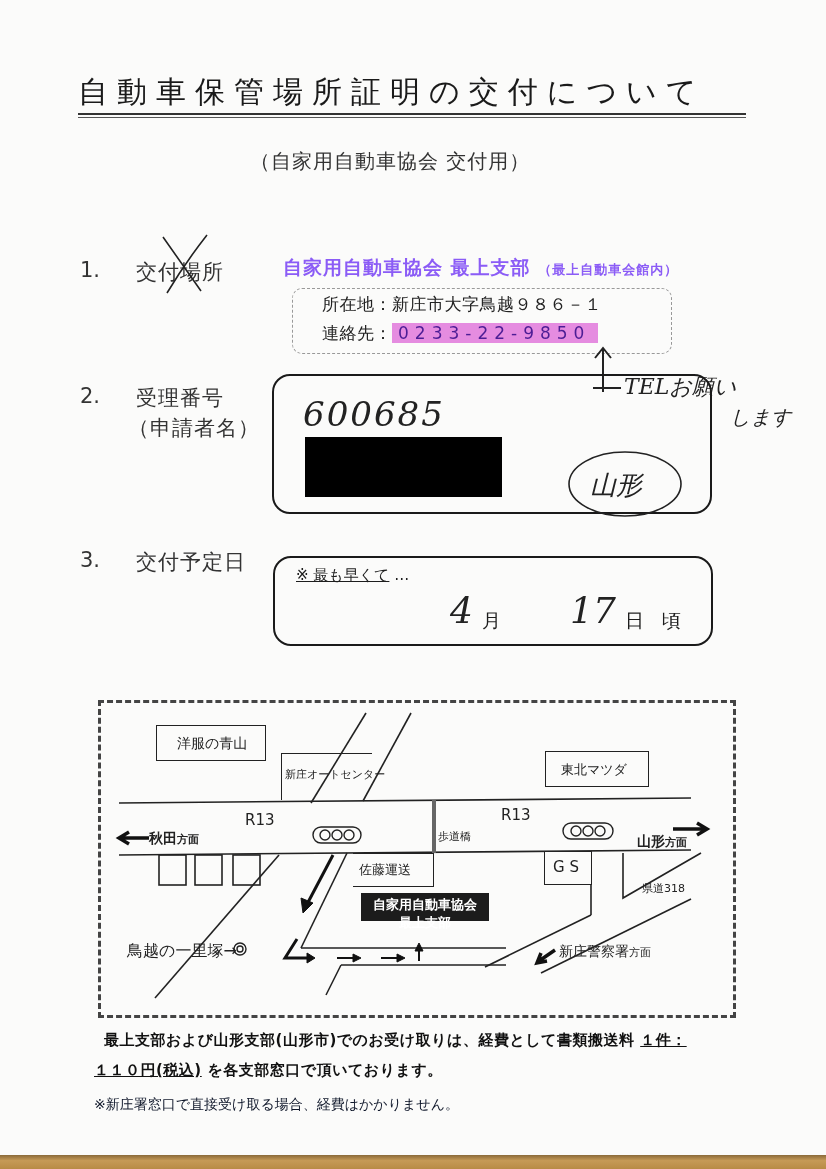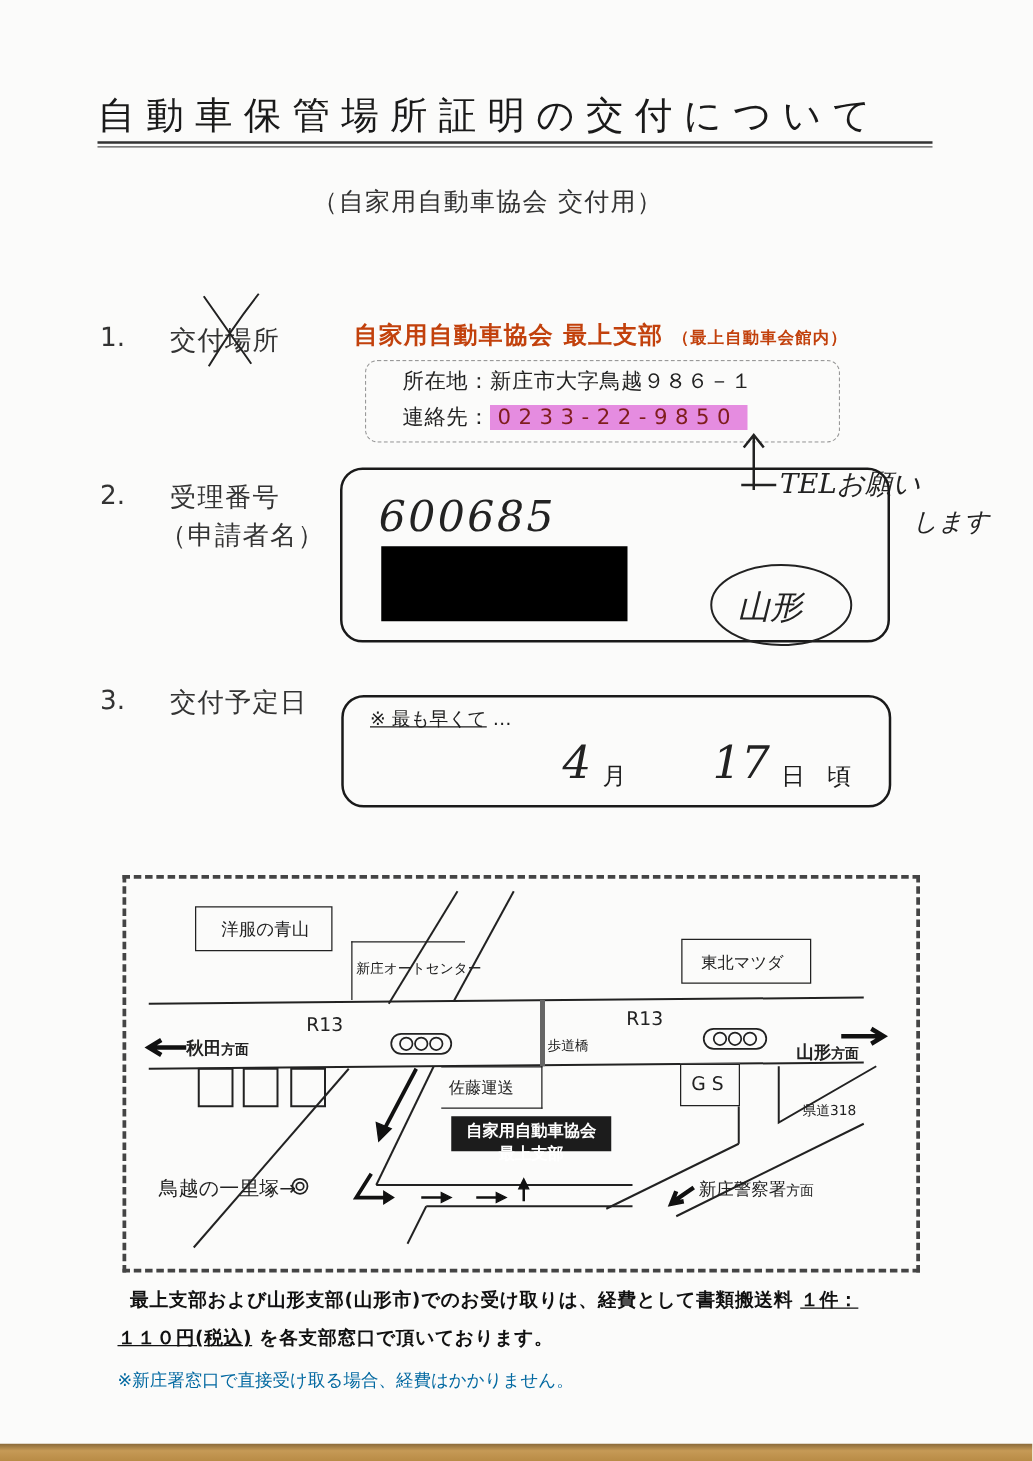--- a/index.html
+++ b/index.html
@@ -11,43 +11,43 @@
   .abs { position:absolute; }
   .title {
     left:78px; top:72px; width:670px; font-size:30px; letter-spacing:9px;
     white-space:nowrap; color:#1a1a1a;
   }
   .title-rule1 { left:78px; top:113px; width:668px; height:2px; background:#333; }
   .title-rule2 { left:78px; top:117px; width:668px; height:1px; background:#555; }
   .subtitle { left:250px; top:148px; font-size:20px; color:#333; letter-spacing:1px; }
   .num { font-size:21px; color:#333; }
   .label { font-size:21px; color:#333; letter-spacing:1px; }
-  .org { font-size:19px; font-weight:bold; color:#c2410c; letter-spacing:1px; }
+  .org { font-size:19px; font-weight:bold; color:#8b5cf6; letter-spacing:1px; }
   .org-sub { font-size:13px; font-weight:bold; }
   .addr-bracket {
     left:292px; top:288px; width:378px; height:64px;
     border:1px dashed #999; border-radius:10px;
   }
   .addr { font-size:17px; color:#222; letter-spacing:0.5px; }
   .tel-hl {
-    background:#e58ce0; padding:0 8px 0 6px; letter-spacing:6px; color:#7f1d1d;
+    background:#e58ce0; padding:0 8px 0 6px; letter-spacing:6px; color:#4c1d95;
   }
   .box {
     border:2px solid #1a1a1a; border-radius:18px; background:transparent;
   }
   .hand { font-family:"DejaVu Serif", serif; font-style:italic; color:#222; }
   .redact { background:#000; }
   .map {
     left:98px; top:700px; width:632px; height:312px;
     border:3px dashed #444;
   }
   .mtxt { font-size:13px; color:#222; white-space:nowrap; }
   .bldg { border:1.5px solid #222; background:#fbfbfa; }
   .note { font-size:15px; font-weight:bold; color:#111; letter-spacing:0.5px; white-space:nowrap; }
-  .note2 { font-size:14px; color:#0369a1; white-space:nowrap; }
+  .note2 { font-size:14px; color:#0f172a; white-space:nowrap; }
   .ul { text-decoration:underline; }
   .desk { left:0; top:1155px; width:826px; height:14px;
     background:linear-gradient(180deg,#8a6a3a,#c69a56 40%,#b88b45); }
 </style>
 </head>
 <body>
 
 <div class="abs title">自動車保管場所証明の交付について</div>
 <div class="abs title-rule1"></div>
 <div class="abs title-rule2"></div>

